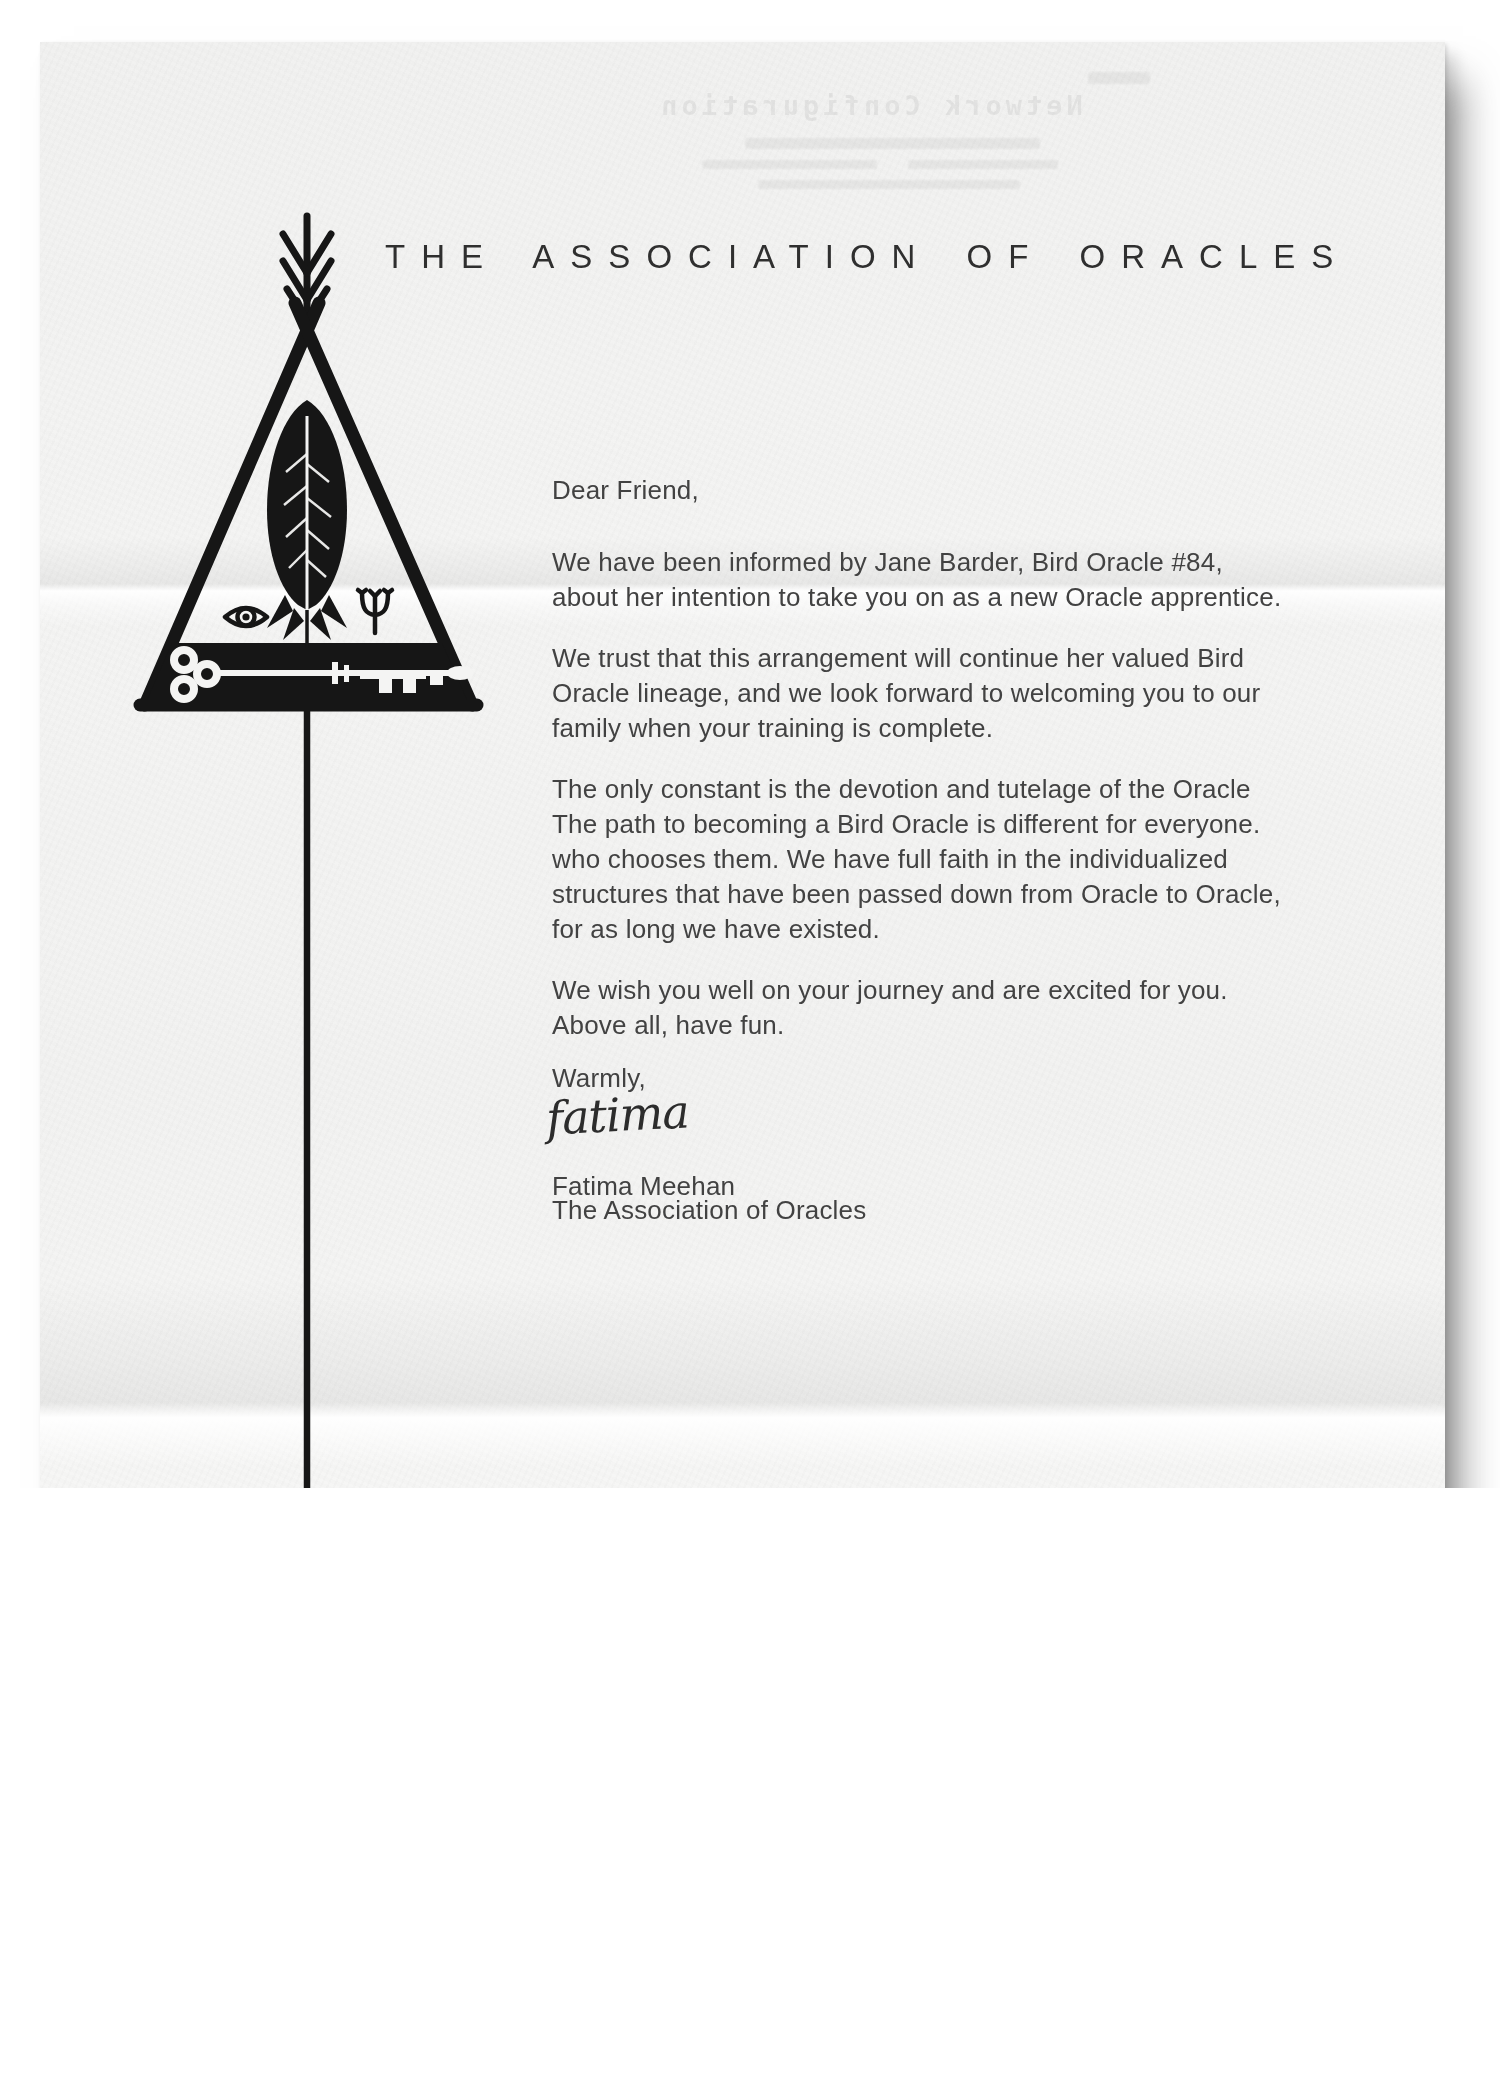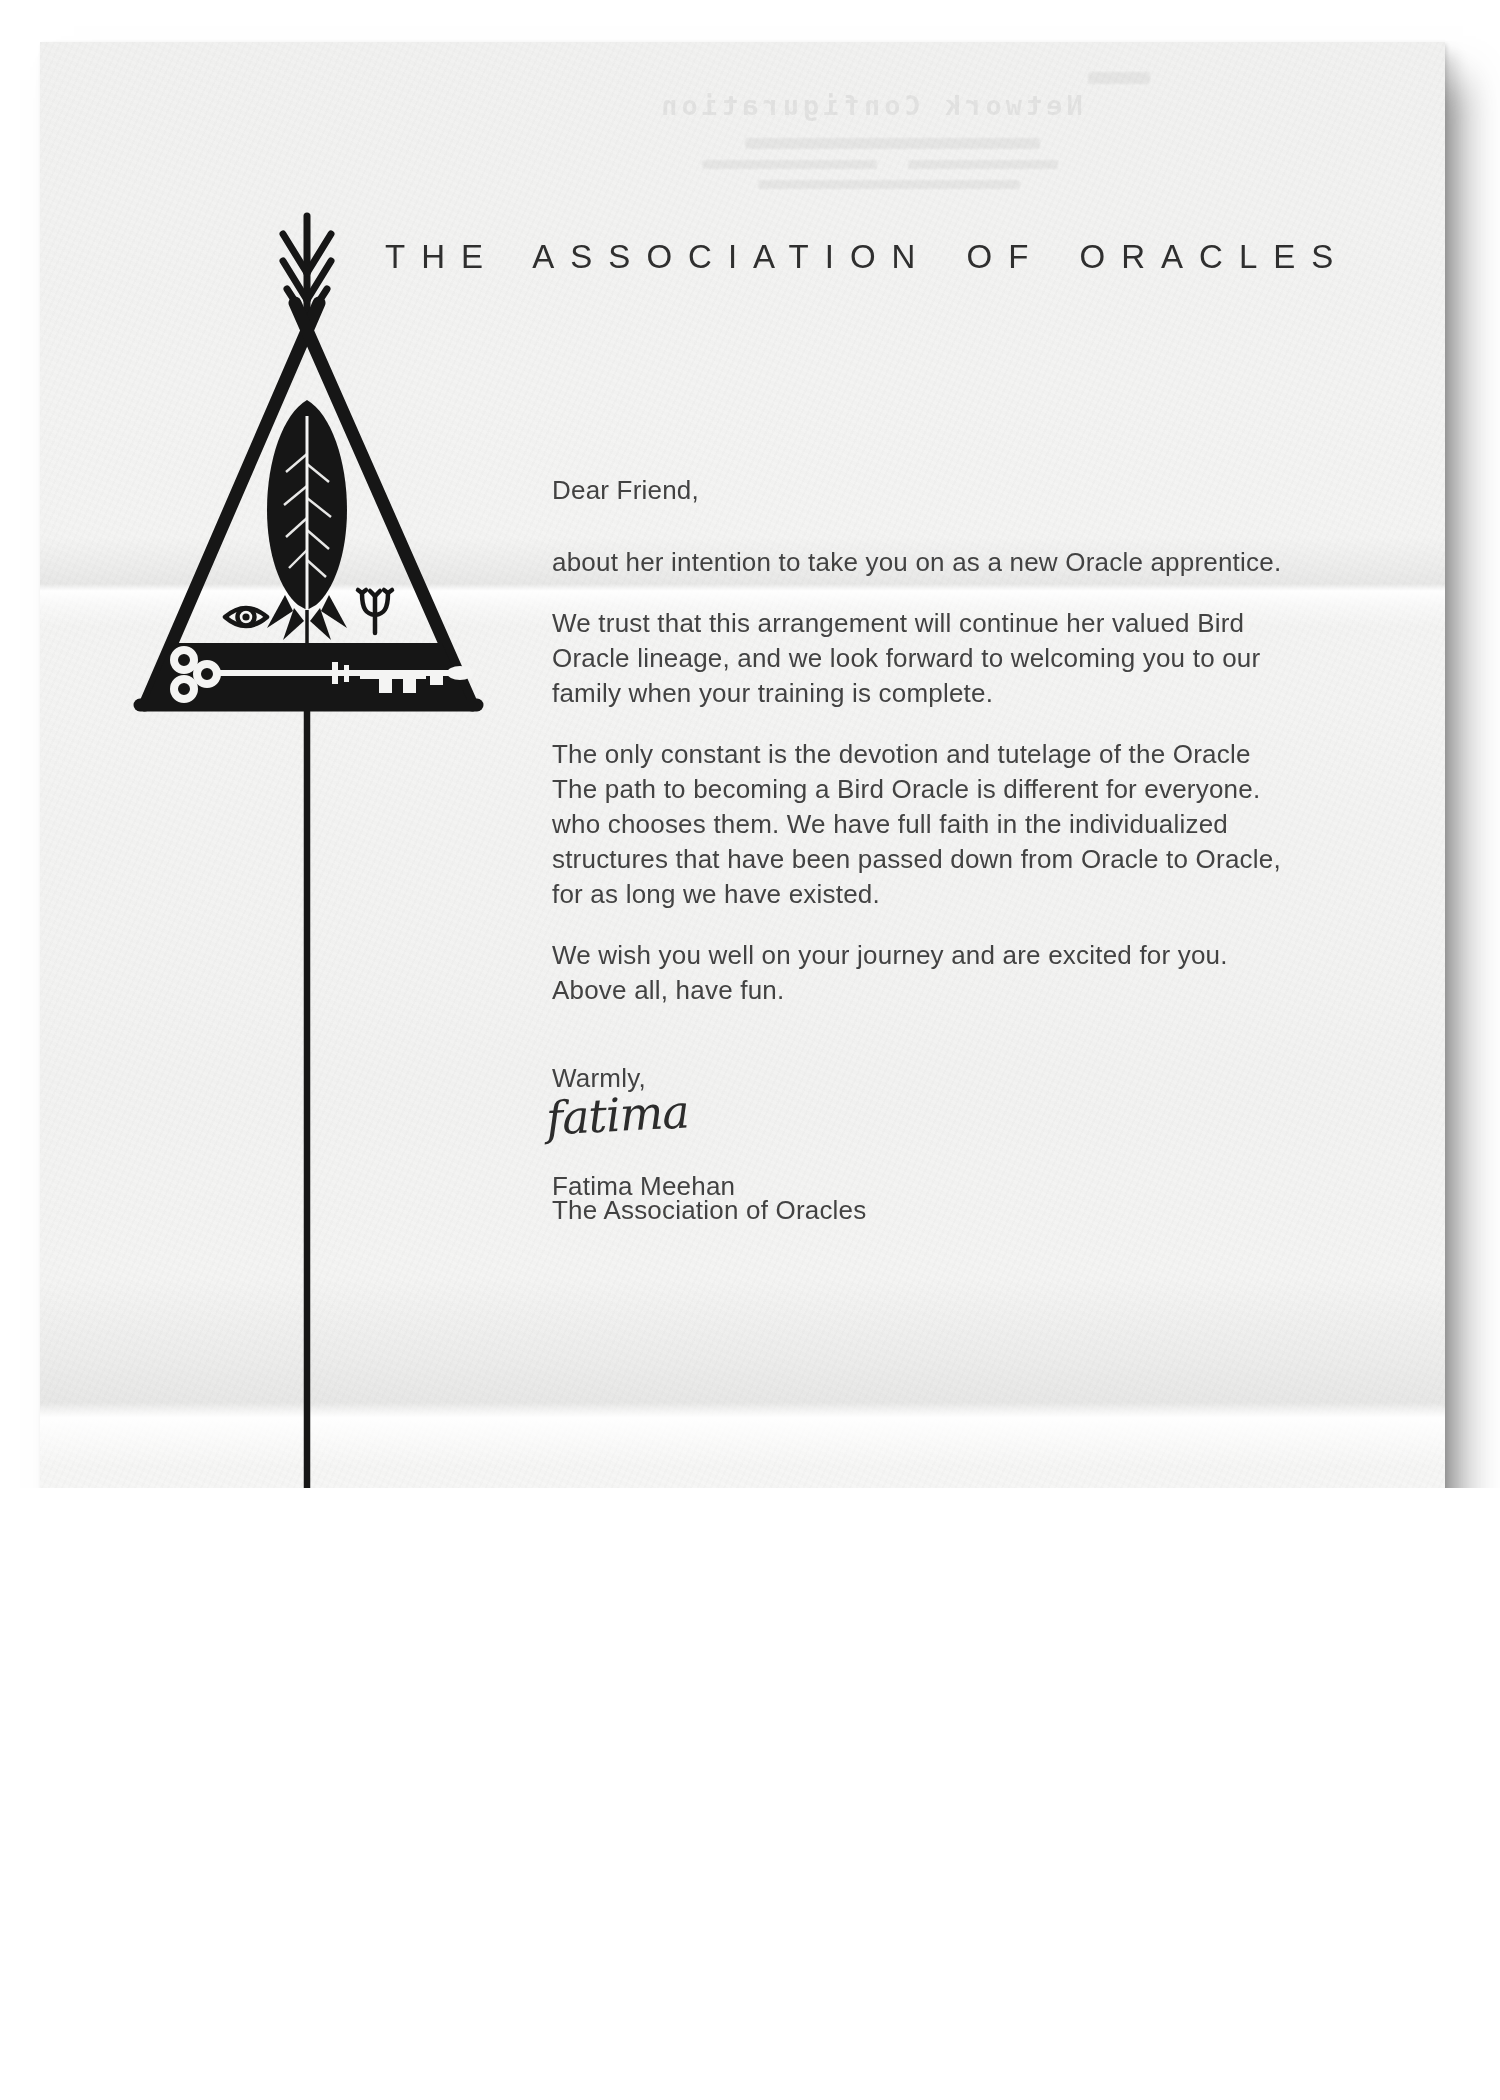--- a/index.html
+++ b/index.html
@@ -162,20 +162,21 @@
       <g>
         <line x1="187" y1="508" x2="187" y2="1618" stroke="#161616" stroke-width="6.5"></line>
         <polygon points="171,1613 203,1613 187,1655" fill="#161616"></polygon>
       </g>
     </svg>
 
     <div class="bodytext">
       <div class="greeting">Dear Friend,</div>
       <div class="paras" id="paragraphs">
           <div class="para">
+            <div class="line">We have been informed by Jane Barder, Bird Oracle #84,</div>
             <div class="line">about her intention to take you on as a new Oracle apprentice.</div>
           </div>
           <div class="para">
             <div class="line">We trust that this arrangement will continue her valued Bird</div>
             <div class="line">Oracle lineage, and we look forward to welcoming you to our</div>
             <div class="line">family when your training is complete.</div>
           </div>
           <div class="para">
             <div class="line">The only constant is the devotion and tutelage of the Oracle</div>
             <div class="line">The path to becoming a Bird Oracle is different for everyone.</div>

